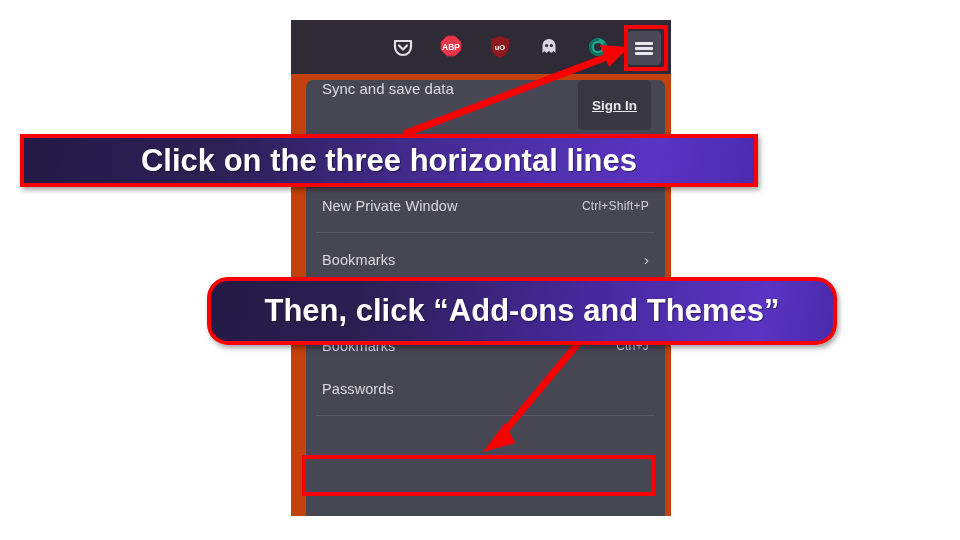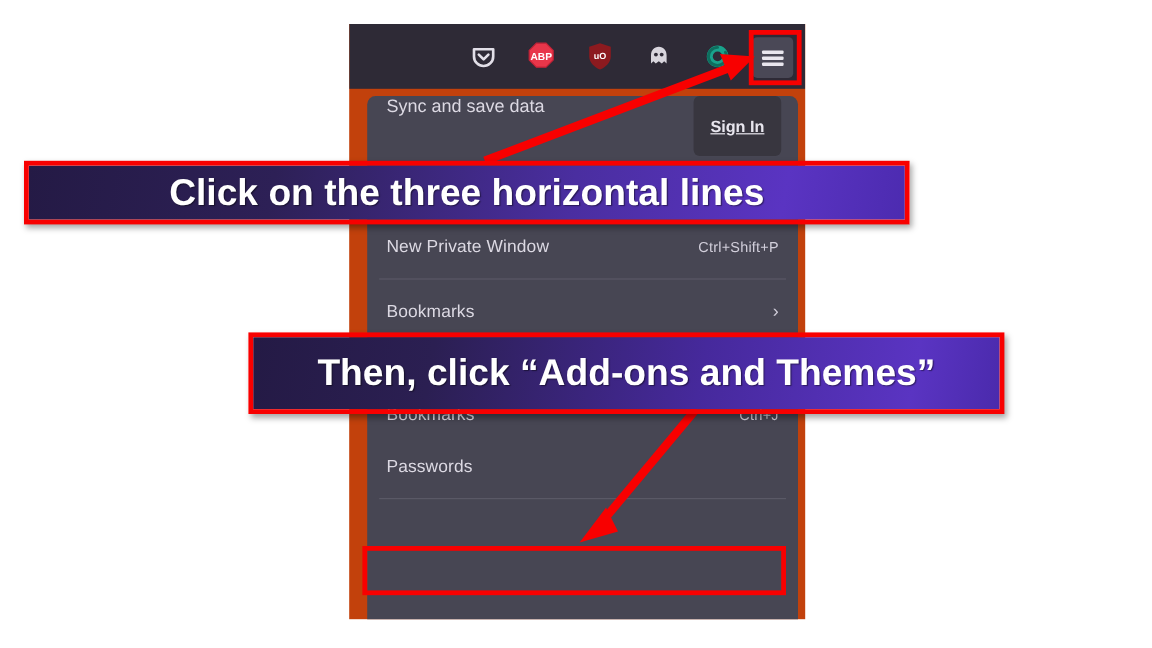--- a/index.html
+++ b/index.html
@@ -153,20 +153,21 @@
   #callout-1 {
     left: 20px; top: 134px;
     width: 738px; height: 53px;
     background: linear-gradient(100deg,#241a45 0%, #2d2056 28%, #4a2ea0 62%, #5a34c2 86%, #4c2bb0 100%);
   }
   #callout-1 .callout-text { font-size: 31px; }
   #callout-2 {
     left: 207px; top: 277px;
     width: 630px; height: 68px;
     background: linear-gradient(100deg,#241a45 0%, #2b1f52 24%, #46299c 60%, #5a34c2 88%, #4a2aac 100%);
+    border-radius: 21px;
   }
   #callout-2 .callout-text { font-size: 31px; }
 
   
   .hl-box {
     position: absolute;
     border: 4px solid #f80000;
     box-sizing: border-box;
   }
   #hl-hamburger { left: 624px; top: 25px; width: 44px; height: 46px; }

